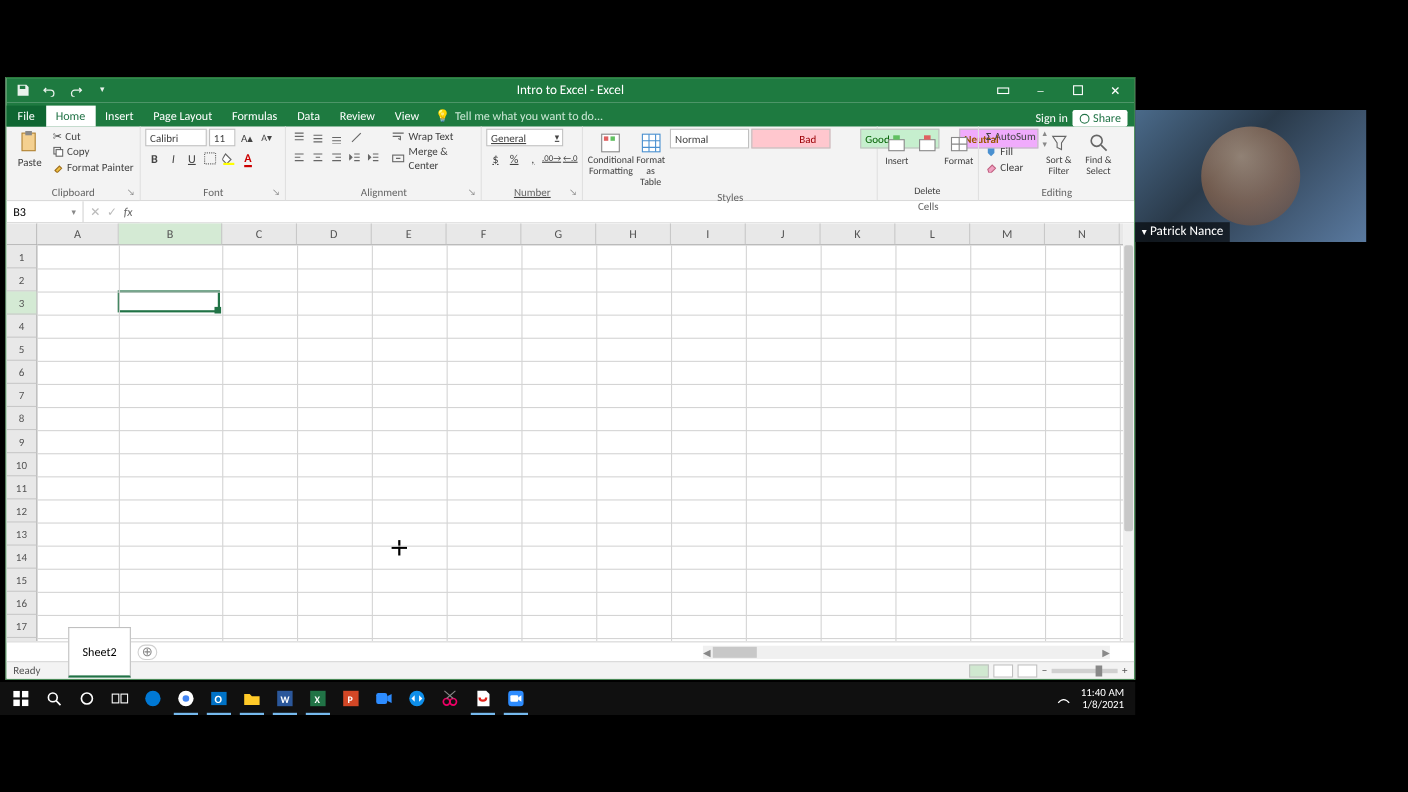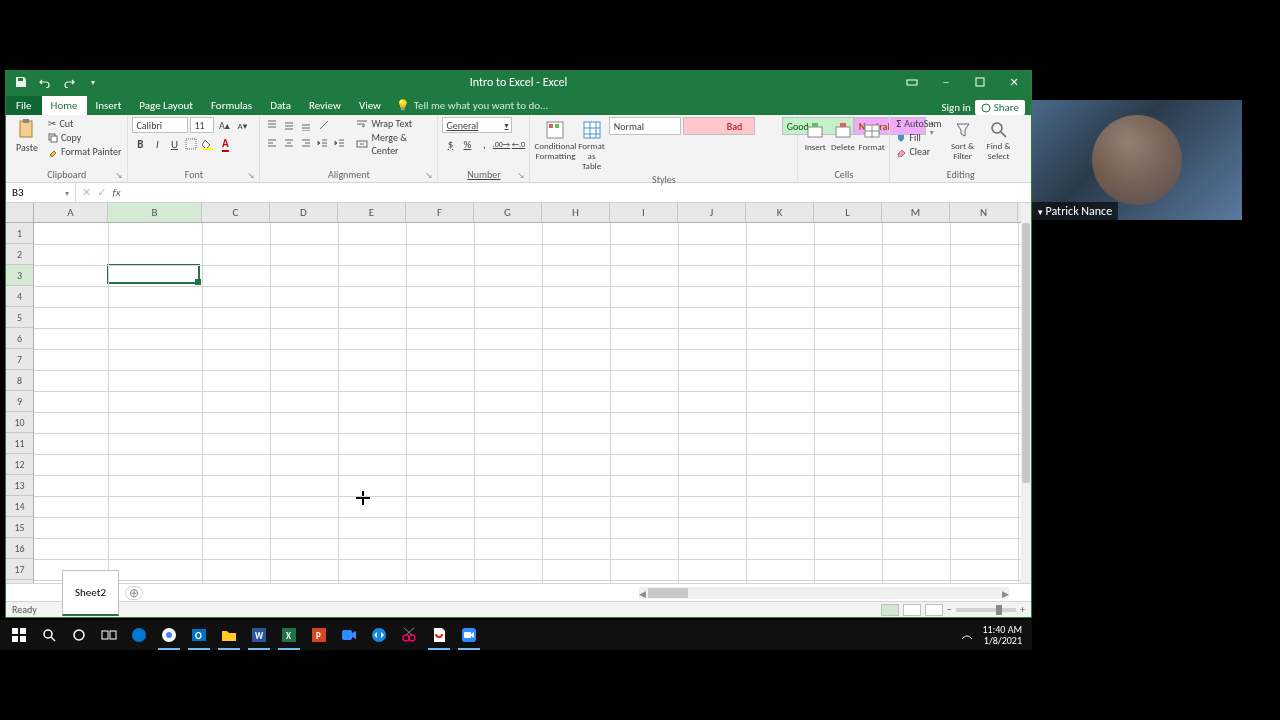--- a/index.html
+++ b/index.html
@@ -348,21 +348,21 @@
         </div>
         <div style="display:flex;gap:2px;margin-left:2px;">
           <div style="display:flex;gap:2px;">
             <div class="style-cell" style="background:#fff;">
                 <span>Normal</span>
               </div>
             <div class="style-cell" style="background:#ffc7ce;color:#9c0006;padding-left:43px;">
                 <span>Bad</span>
               </div>
           </div>
-          <div style="display:flex;gap:0;padding-left:25px;">
+          <div style="display:flex;gap:18px;padding-left:25px;">
             <div class="style-cell" style="background:#c6efce;color:#006100;">
                 <span>Good</span>
               </div>
             <div class="style-cell" style="background:#f0abfc;color:#9c5700;font-weight:bold;">
                 <span>Neutral</span>
               </div>
           </div>
         </div>
         <div style="display:flex;flex-direction:column;justify-content:center;font-size:8px;color:#888;padding:0 2px;">▴<br>▾</div>
       </div>
@@ -373,21 +373,21 @@
       <div class="rgroup-body">
         <div class="big-btn" style="width:28px;">
             <div class="ic">
               <svg width="18" height="18">
                 <rect x="2" y="6" width="14" height="10" fill="#fff" stroke="#888"></rect>
                 <rect x="6" y="2" width="6" height="4" fill="#60c060"></rect>
               </svg>
             </div>
             <span style="font-size:9px;">Insert</span>
           </div>
-        <div class="big-btn" style="width:28px;">
+        <div class="big-btn" style="width:28px;gap:27px;">
             <div class="ic">
               <svg width="18" height="18">
                 <rect x="2" y="6" width="14" height="10" fill="#fff" stroke="#888"></rect>
                 <rect x="6" y="2" width="6" height="4" fill="#e06060"></rect>
               </svg>
             </div>
             <span style="font-size:9px;">Delete</span>
           </div>
         <div class="big-btn" style="width:30px;">
             <div class="ic">

